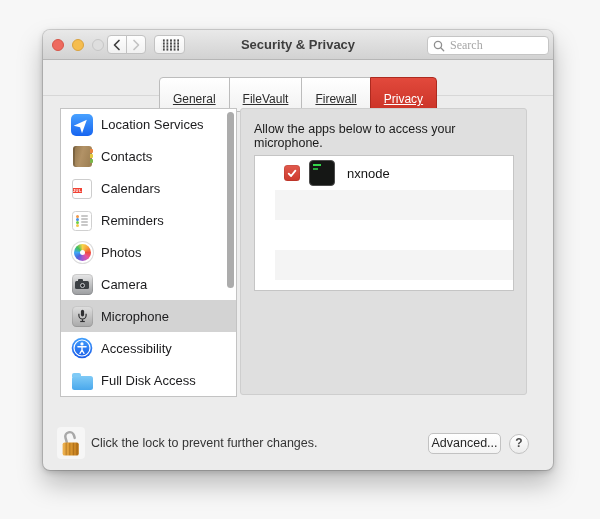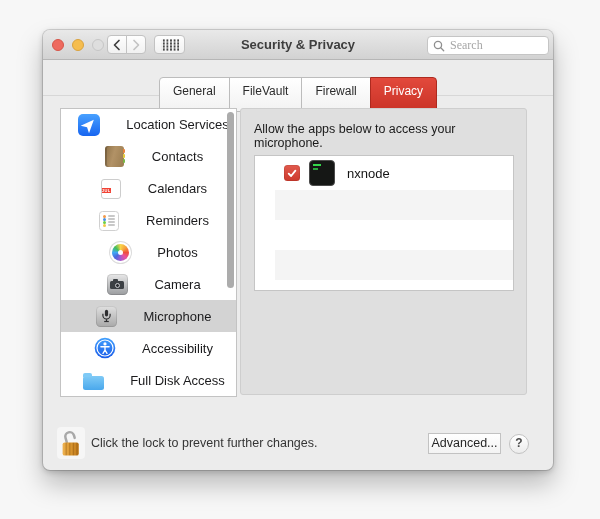--- a/index.html
+++ b/index.html
@@ -30,29 +30,29 @@
           font-size:13px;font-weight:bold;color:#3e3e3e;pointer-events:none;}
   .search{position:absolute;right:4px;top:6px;width:122px;height:19px;background:#fff;
           border:1px solid #c5c5c5;border-radius:4px;box-sizing:border-box;display:flex;align-items:center;padding:0 5px;}
   .search svg{flex:none;}
   .search input{border:none;outline:none;background:transparent;width:100%;margin-left:3px;
                 font-size:12px;color:#333;font-family:Liberation Serif, serif;}
   .search input::placeholder{color:#a6a6a6;}
   
   .tabline{position:absolute;left:0;right:0;top:65px;height:1px;background:#d7d7d7;}
   .tabs{position:absolute;left:0;right:0;top:47px;display:flex;justify-content:center;}
-  .tab{height:35px;line-height:18px;padding:4px 13px;font-size:12px;color:#2b2b2b;
-       background:linear-gradient(#ffffff,#f2f2f2);border:1px solid #bcbcbc;margin-left:-1px;box-sizing:border-box;}
+  .tab{height:35px;line-height:18px;padding:12px 13px;font-size:12px;color:#2b2b2b;
+       background:linear-gradient(#ffffff,#f2f2f2);border:1px solid #bcbcbc;margin-left:-1px;box-sizing:border-box;text-decoration:underline;}
   .tab:first-child{border-radius:4px 0 0 4px;margin-left:0;}
   .tab:last-child{border-radius:0 4px 4px 0;}
   .tab.selected{background:linear-gradient(#e2493c,#ca3327);border-color:#ad2a1f;color:#fff;}
   
   .sidebar{position:absolute;left:17px;top:78px;width:177px;height:289px;background:#fff;
            border:1px solid #c3c3c3;box-sizing:border-box;overflow:hidden;}
-  .srow{height:31.9px;display:flex;align-items:center;padding-left:10px;gap:26px;font-size:13px;color:#1b1b1d;justify-content:center;}
+  .srow{height:31.9px;display:flex;align-items:center;padding-left:10px;gap:8px;font-size:13px;color:#1b1b1d;}
   .srow.selected{background:#d3d3d3;}
   .i22{width:22px;height:22px;flex:none;position:relative;display:flex;align-items:center;justify-content:center;}
   .sscroll{position:absolute;top:3px;right:2px;width:7px;height:176px;border-radius:3.5px;background:#acacac;}
   
   .ic-contacts{width:19px;height:21px;border-radius:3px;background:linear-gradient(105deg,#8d7148 0%,#b29266 45%,#9a7c50 100%);
                position:relative;box-shadow:inset 2px 0 0 rgba(0,0,0,.18);}
   .ctab{position:absolute;right:-1px;width:2.5px;height:3.5px;border-radius:0 1px 1px 0;}
   .ic-cal{width:20px;height:20px;background:#fff;border:1px solid #cdcdcd;border-radius:3px;
           box-sizing:border-box;overflow:hidden;}
   .cal-head{height:6px;background:#f24234;color:#fff;font-size:4px;line-height:6px;text-align:center;
@@ -94,21 +94,21 @@
             display:flex;align-items:center;justify-content:center;}
   .termicon{width:26px;height:26px;margin-left:9px;flex:none;background:#151715;border:1px solid #4b4b4b;
             border-radius:4px;box-sizing:border-box;position:relative;}
   .termicon .g1{position:absolute;left:3px;top:3px;width:8px;height:2px;background:#35d84b;}
   .termicon .g2{position:absolute;left:3px;top:6.5px;width:5px;height:2px;background:#2aa93c;}
   .appname{margin-left:12px;font-size:13px;color:#141414;}
   
   .lockbtn{position:absolute;left:14px;top:397px;width:28px;height:32px;border-radius:4px;
            background:rgba(255,255,255,.5);display:flex;align-items:center;justify-content:center;}
   .locktext{position:absolute;left:48px;top:406px;font-size:12.5px;color:#353535;}
-  .advbtn{position:absolute;left:385px;top:403px;width:73px;height:21px;border-radius:0;
+  .advbtn{position:absolute;left:385px;top:403px;width:73px;height:21px;border-radius:5px;
           background:linear-gradient(#ffffff,#f3f3f3);border:1px solid #c2c2c2;box-sizing:border-box;
           font-size:12.5px;color:#262626;text-align:center;line-height:19px;}
   .helpbtn{position:absolute;left:466px;top:404px;width:20px;height:20px;border-radius:50%;
            background:linear-gradient(#ffffff,#ececec);border:1px solid #c2c2c2;box-sizing:border-box;
            font-size:12px;font-weight:bold;color:#4b4b4b;text-align:center;line-height:17px;}
 </style>
 </head>
 <body>
 
 <div class="stage">

